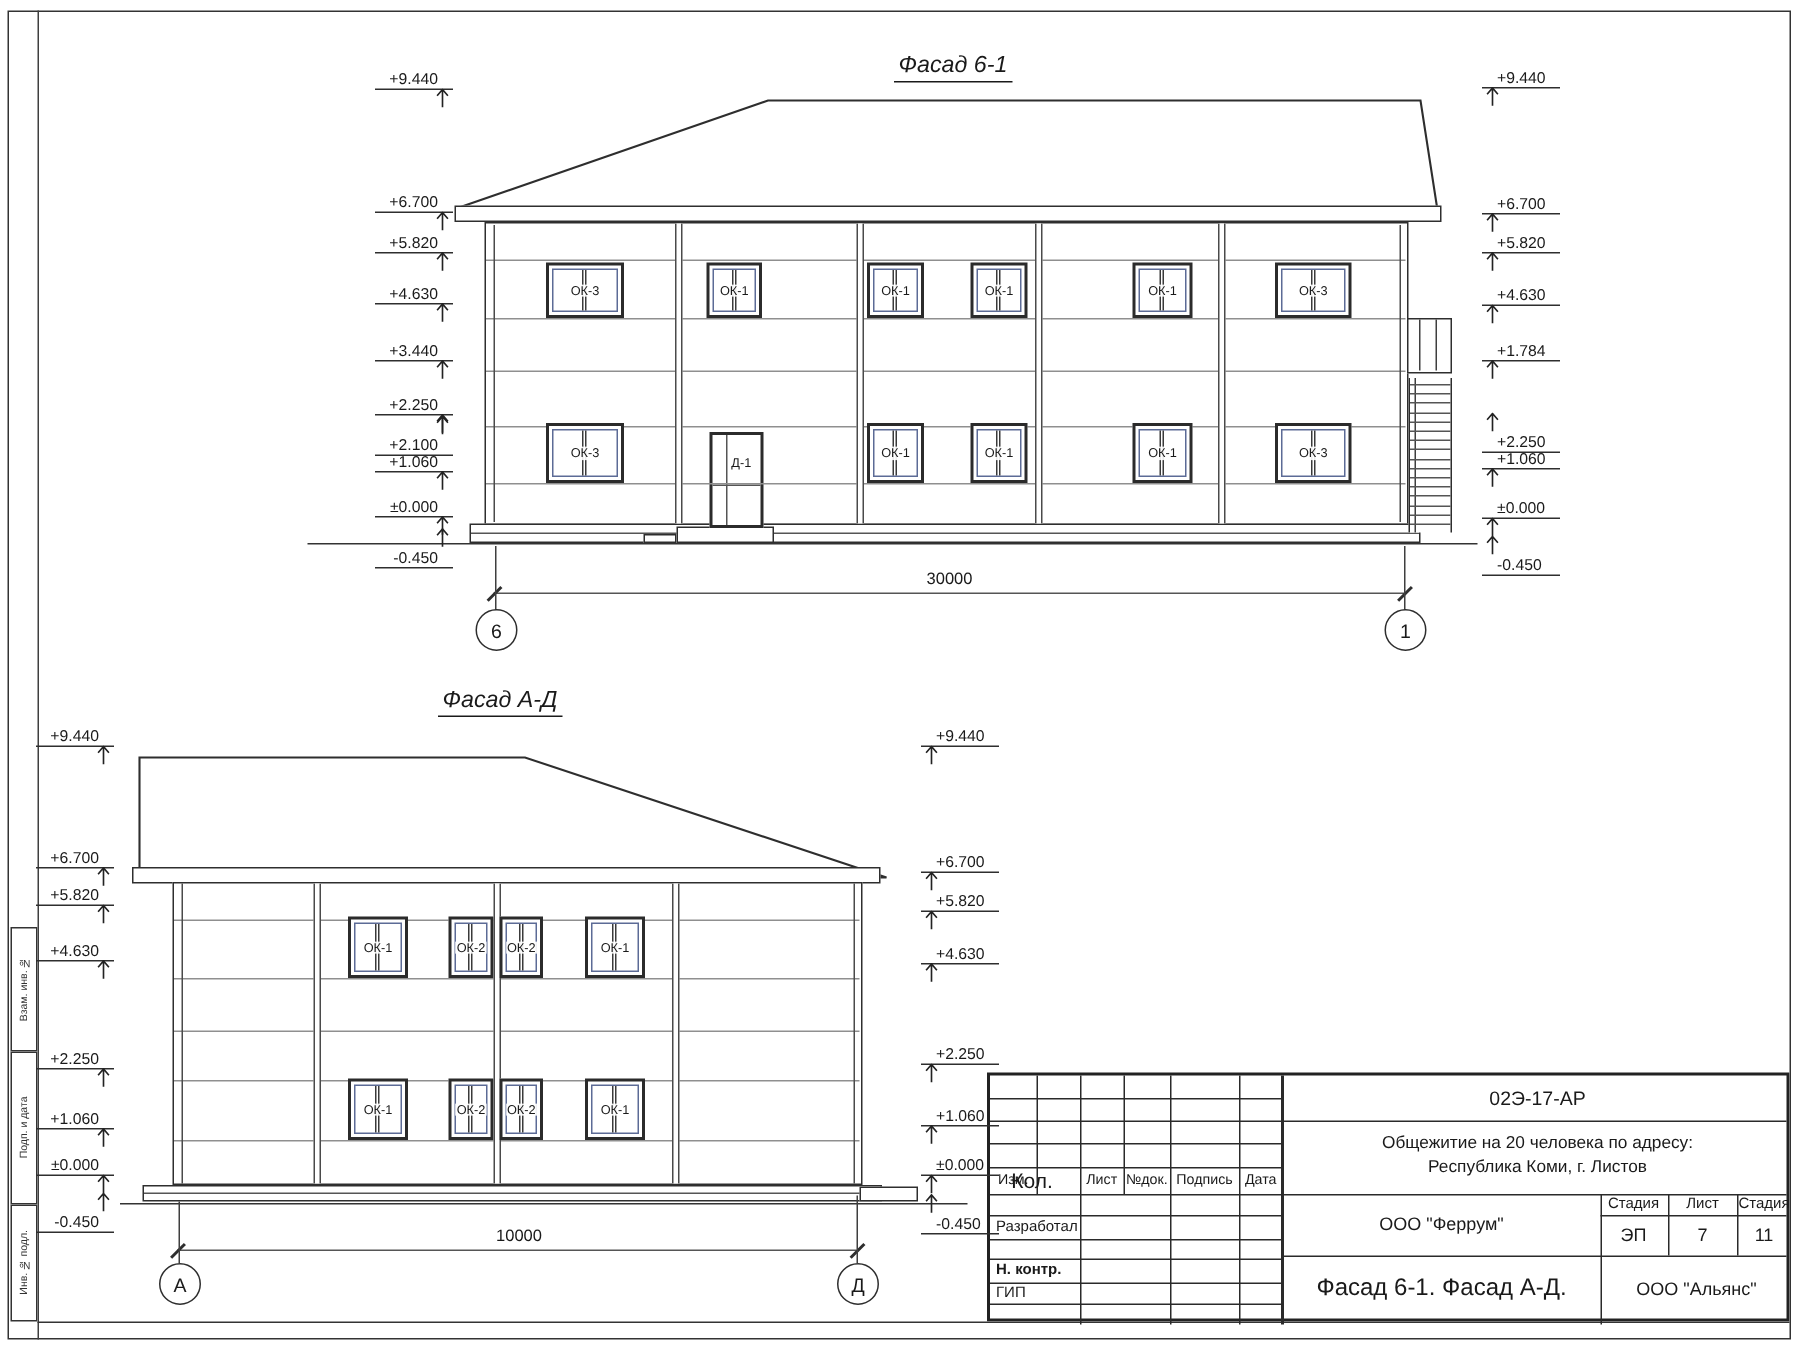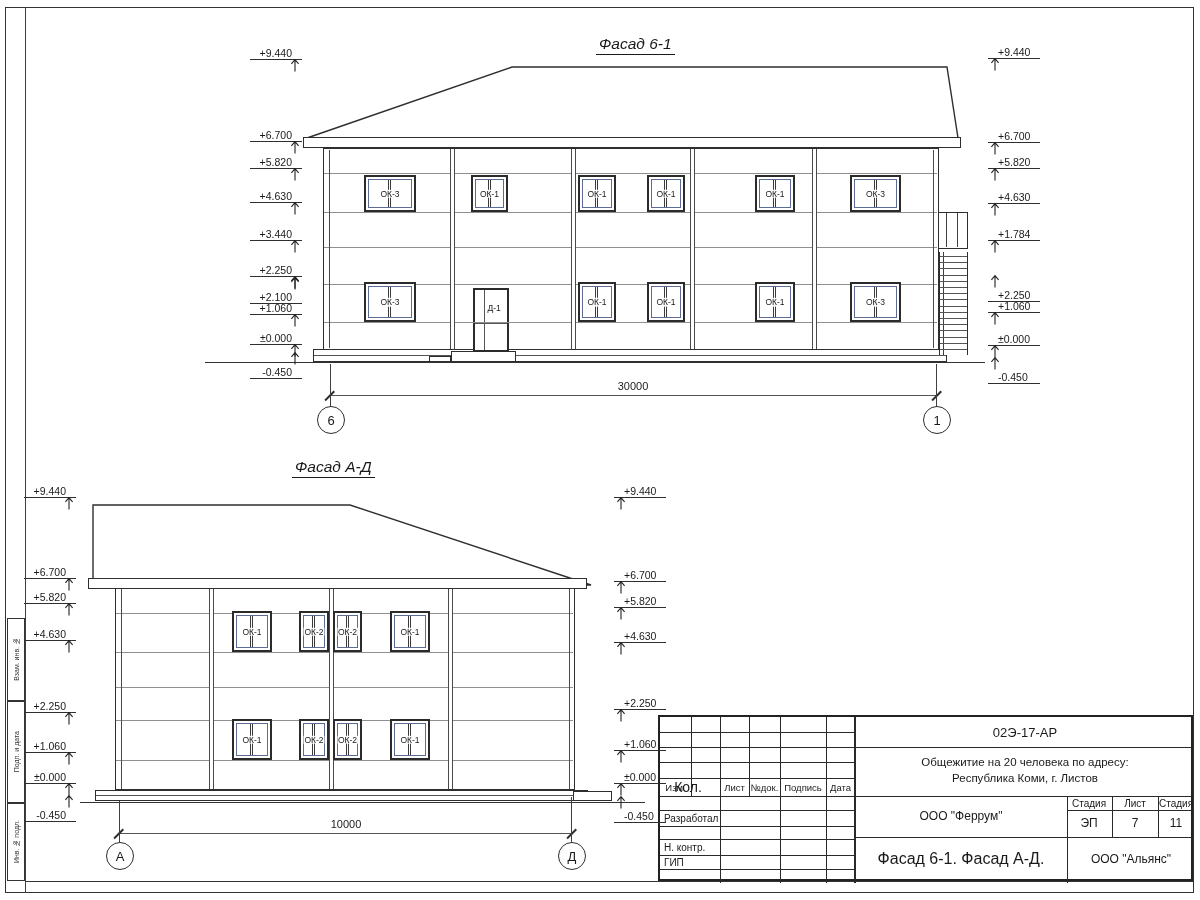--- a/index.html
+++ b/index.html
@@ -167,21 +167,21 @@
       <div class="tbl" style="left: 0px; top: 138px; width: 195px; height: 1px;"></div>
       <div class="tbl" style="left: 0px; top: 152px; width: 195px; height: 1px;"></div>
       <div class="tbl" style="left: 195px; top: 120px; width: 336px; height: 1px;"></div>
       <div class="tbt cc" style="left: 15.5px; top: 70px; font-size: 9.5px;">Изм.</div>
       <div class="tbt cc" style="left: 28px; top: 70px; font-size: 14px;">Кол.</div>
       <div class="tbt cc" style="left: 74.5px; top: 70px; font-size: 9.5px;">Лист</div>
       <div class="tbt cc" style="left: 104.5px; top: 70px; font-size: 9.5px;">№док.</div>
       <div class="tbt cc" style="left: 143px; top: 70px; font-size: 9.5px;">Подпись</div>
       <div class="tbt cc" style="left: 180.5px; top: 70px; font-size: 9.5px; text-align: right;">Дата</div>
       <div class="tbt cy" style="left: 4px; top: 101px; font-size: 10px;">Разработал</div>
-      <div class="tbt cy" style="left: 4px; top: 130px; font-size: 10px;">Н. контр.</div>
+      <div class="tbt cy" style="left: 4px; top: 130px; font-size: 10px; font-weight: bold;">Н. контр.</div>
       <div class="tbt cy" style="left: 4px; top: 145px; font-size: 10px;">ГИП</div>
     </div>
 
 <div class="mark" style="left: 250px; top: 46px; width: 52px;">
       <span class="t" style="right: 10px;">+9.440</span>
       <span class="ar" style="right: 2px; top: 13px;">
         <svg width="10" height="13" viewBox="0 0 10 13">
           <path d="M5 0.5 V12.5 M1.4 4.8 L5 0.6 L8.6 4.8" fill="none" stroke="#222" stroke-width="1.1"></path>
         </svg>
       </span>

